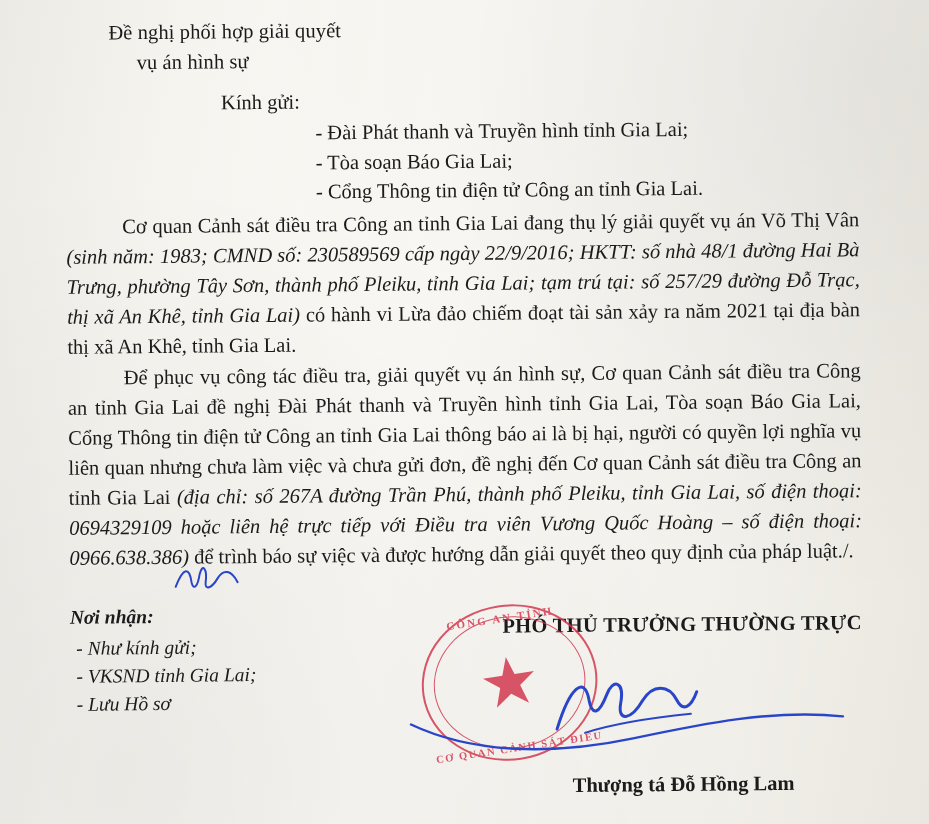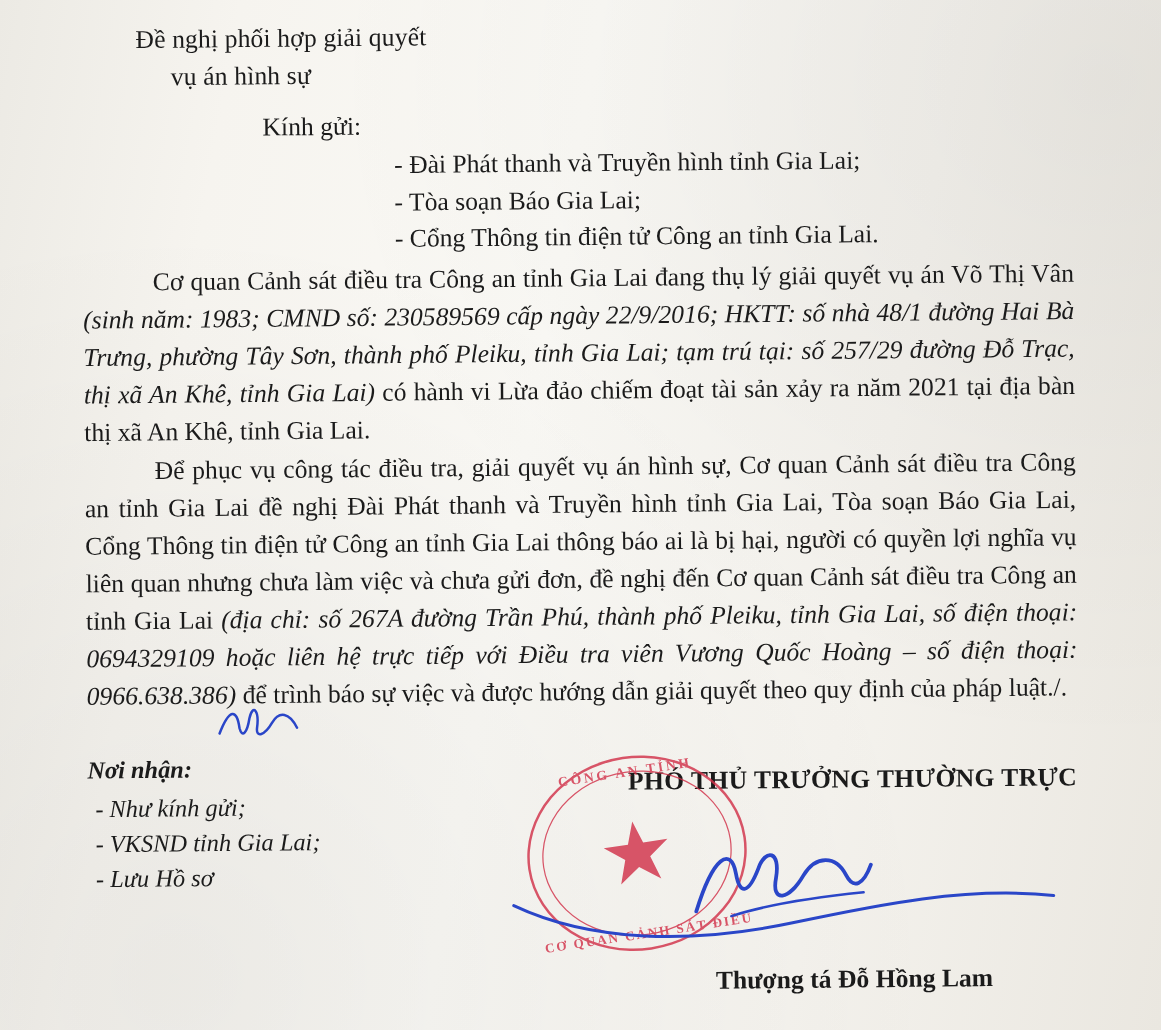--- a/index.html
+++ b/index.html
@@ -44,21 +44,21 @@
     font-size: 20.5px;
     line-height: 30px;
     letter-spacing: 0.1px;
   }
   .heading .l2 {
     display: block;
     margin-left: 28px;
   }
   .recipient-label {
     position: absolute;
-    left: 213px;
+    left: 224px;
     top: 89px;
     font-size: 20.5px;
   }
   .recipient-list {
     position: absolute;
     left: 318px;
     top: 117px;
     font-size: 20.5px;
     line-height: 29.5px;
   }

